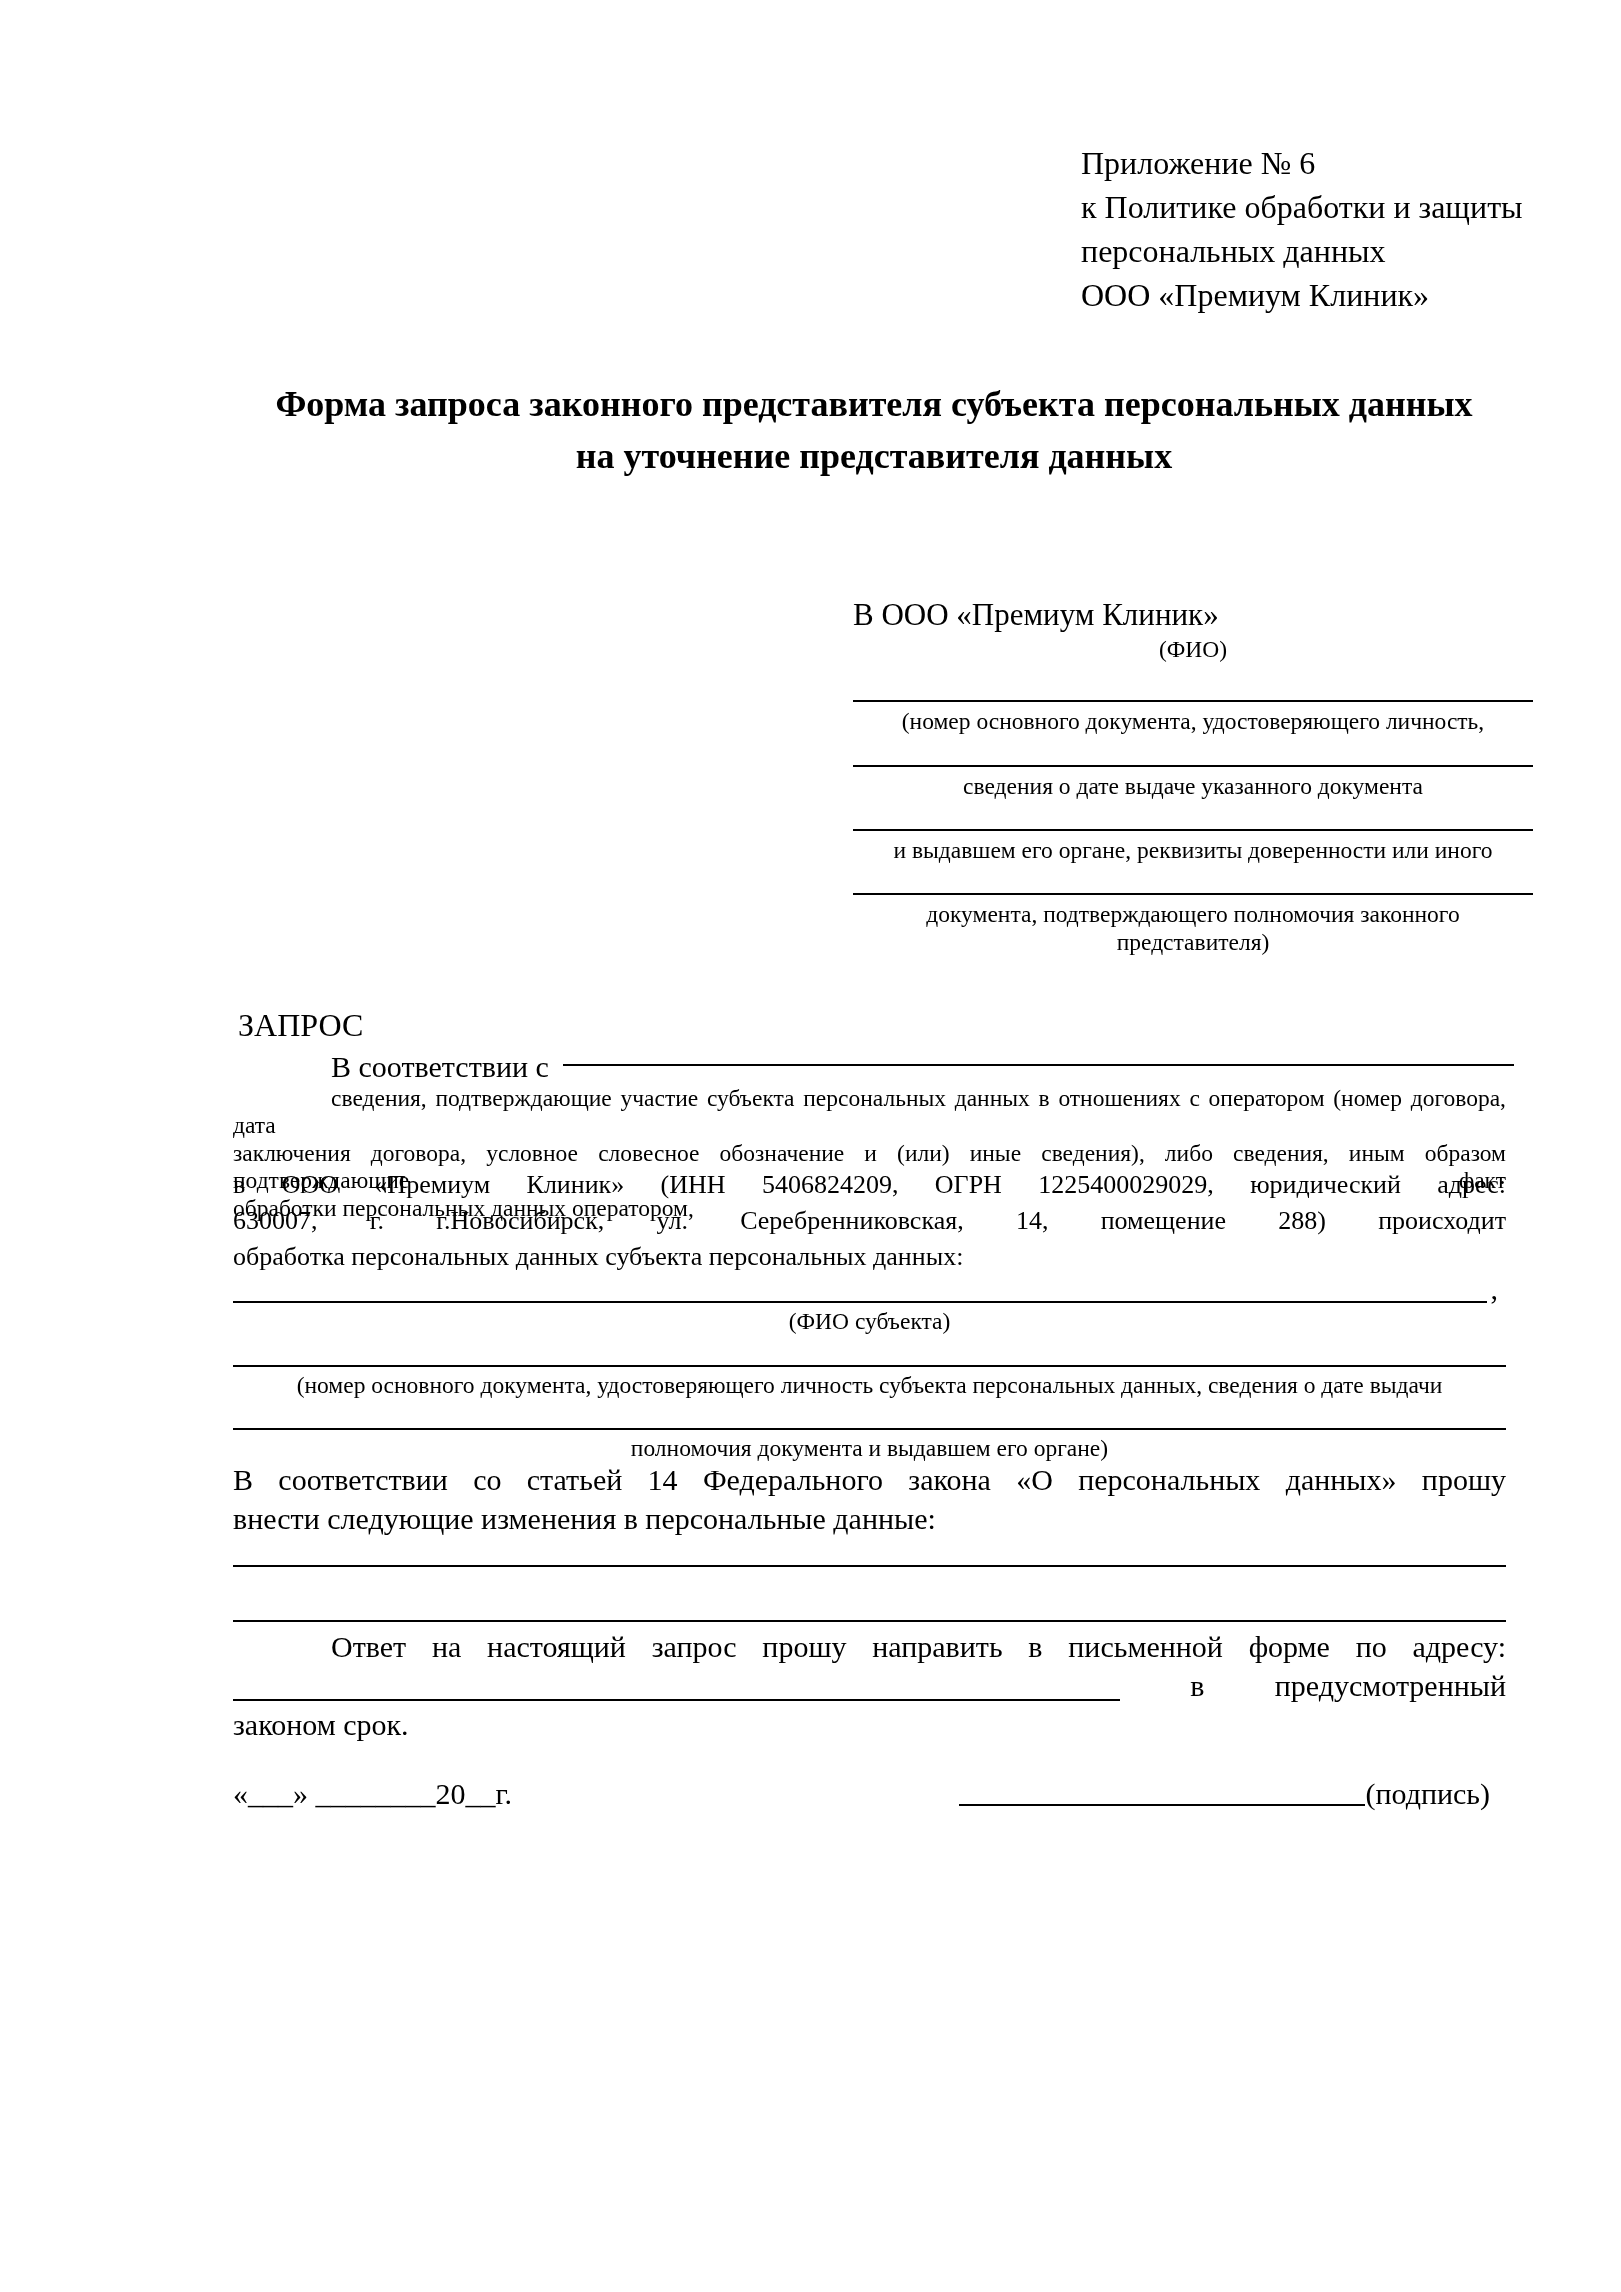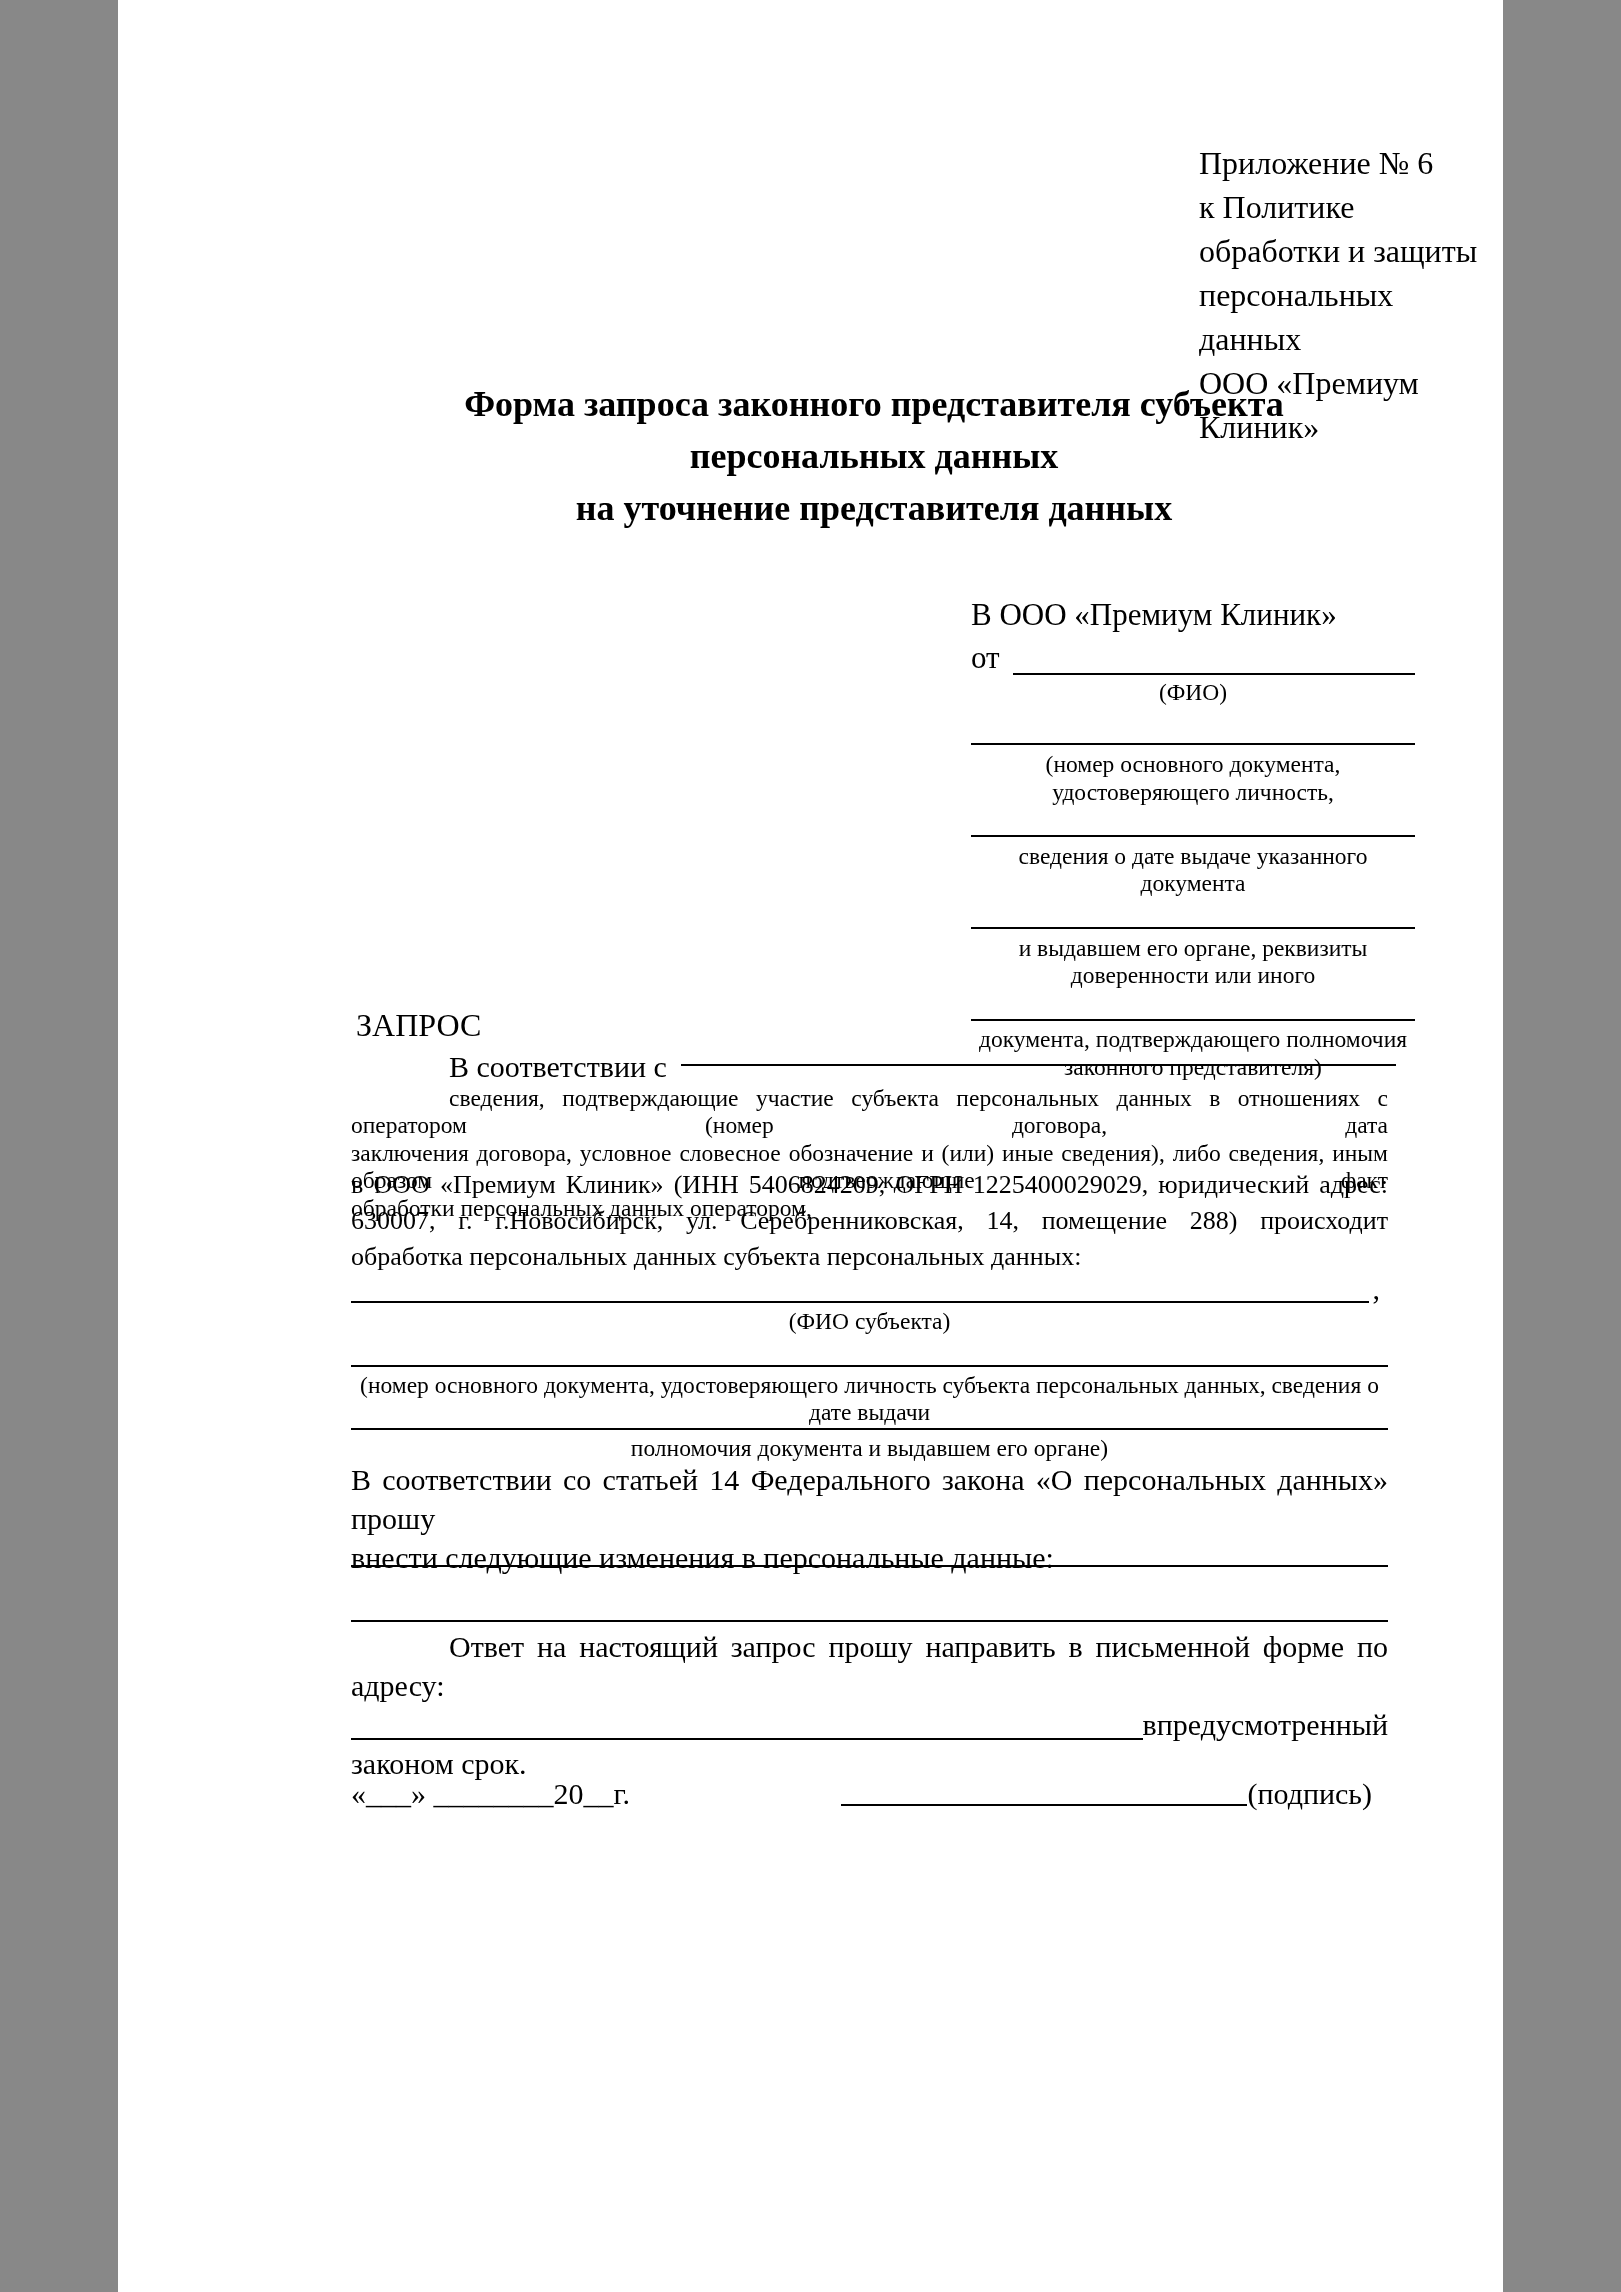--- a/index.html
+++ b/index.html
@@ -1,18 +1,18 @@
 <!DOCTYPE html>
 <html><head>
 <meta charset="utf-8">
 <style>
   html,body{margin:0;padding:0;background:#888;}
   #page{
     position:relative;
-    width:1385px;height:2293px;
+    width:1621px;height:2293px;
     margin:0 auto;
     background:#ffffff;
     font-family:"Liberation Serif","DejaVu Serif",serif;
     color:#000;
     overflow:hidden;
   }
   .abs{position:absolute;}
   .ul{border-bottom:2.9px solid #000;}
   .cap{font-size:23.5px;line-height:27.4px;}
   .center{text-align:center;}
@@ -88,24 +88,20 @@
     <div>ООО «Премиум Клиник»</div>
   </div>
 
   <div id="title" class="abs">
     <div>Форма запроса законного представителя субъекта персональных данных</div>
     <div>на уточнение представителя данных</div>
   </div>
 
   <div id="addr" class="abs">
     <div>В ООО «Премиум Клиник»</div>
-    <div class="addr-from">
-      <span>от</span>
-      <span class="ul"></span>
-    </div>
     <div class="cap center">(ФИО)</div>
 
     <div id="addr-row1" class="blankrow">
       <div class="ul"></div>
       <div class="cap center">(номер основного документа, удостоверяющего личность,</div>
     </div>
     <div id="addr-row2" class="blankrow">
       <div class="ul"></div>
       <div class="cap center">сведения о дате выдаче указанного документа</div>
     </div>

